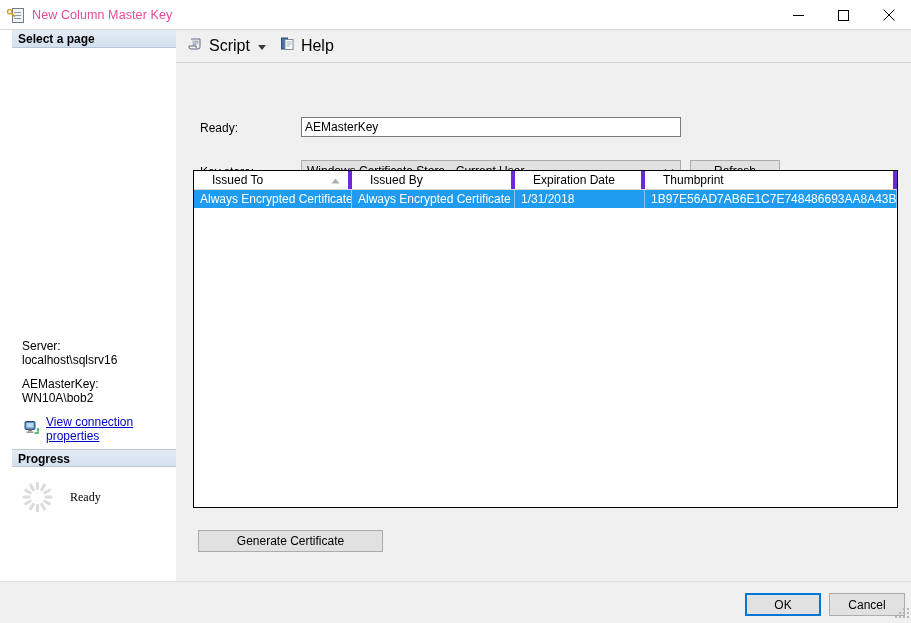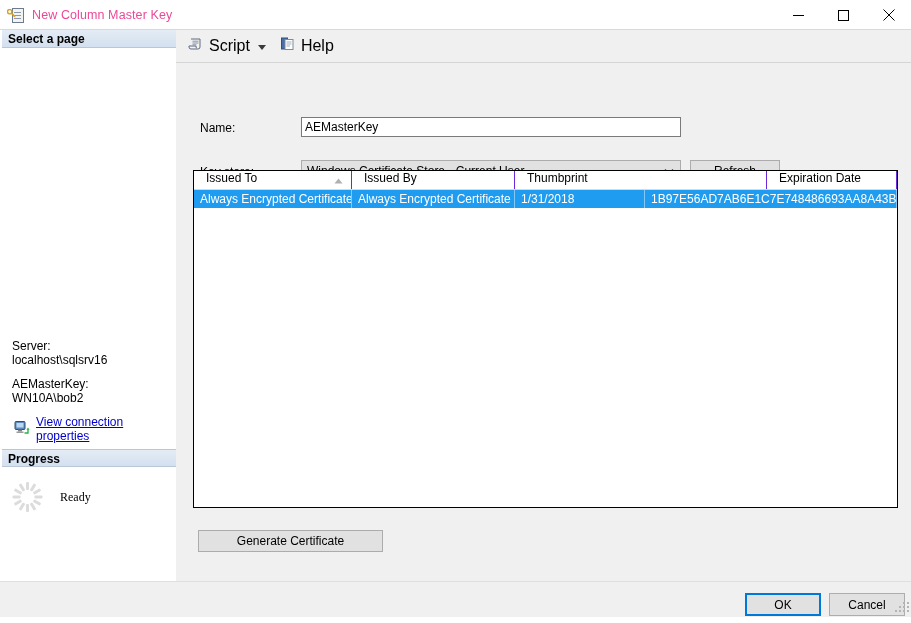--- a/index.html
+++ b/index.html
@@ -70,21 +70,21 @@
   #titlebar-sep {
     position: absolute;
     left: 0; top: 29px;
     width: 911px; height: 1px;
     background: #d9d9d9;
   }
 
   
   #leftpane {
     position: absolute;
-    left: 2px; top: 30px;
+    left: 12px; top: 30px;
     width: 175px; height: 551px;
     background: #ffffff;
     border-right: 1px solid #c8c8c8;
     box-sizing: border-box;
   }
   .section-head {
     background: linear-gradient(to bottom, #e4ecf5 0%, #d3e0ef 100%);
     border-top: 1px solid #b8c6d6;
     border-bottom: 1px solid #b8c6d6;
     height: 18px;
@@ -231,23 +231,24 @@
   #lv-header {
     display: flex;
     height: 19px;
     background: #f5f5f5;
     border-bottom: 1px solid #d8d8d8;
     box-sizing: border-box;
   }
   .lv-th {
     position: relative;
     display: flex;
-    font-size: 12px;
-    padding-left: 12px;
-    border-right: 1px solid #6d28d9;
+    align-items: center;
+    font-size: 12px;
+    padding-left: 18px;
+    border-right: 4px solid #6d28d9;
     box-sizing: border-box;
     background: #ffffff;
     cursor: default;
   }
   .lv-th .sort-arrow {
     position: absolute;
     right: 8px; top: 50%;
     transform: translateY(-50%);
   }
   #lv-rows { background: #fff; }
@@ -278,21 +279,21 @@
     font-size: 12px;
     display: flex; align-items: center; justify-content: center;
     cursor: default;
     box-sizing: border-box;
   }
 
   
   #footer {
     position: absolute;
     left: 0; top: 581px;
-    width: 911px; height: 36px;
+    width: 911px; height: 42px;
     background: #f0f0f0;
     border-top: 1px solid #dfdfdf;
     box-sizing: border-box;
   }
   .dlg-btn {
     position: absolute;
     width: 76px; height: 23px;
     font-size: 12px;
     display: flex; align-items: center; justify-content: center;
     background: #e1e1e1;
@@ -441,21 +442,21 @@
           <rect x="1.5" y="2" width="6" height="11" fill="#4a6fa8" stroke="#32507c" stroke-width="1"></rect>
           <rect x="5" y="3.5" width="8" height="10" fill="#ffffff" stroke="#7d8a9e" stroke-width="1"></rect>
           <path d="M6.5 6 h5 M6.5 8 h5 M6.5 10 h3.5" stroke="#9aa6b8" stroke-width="0.9"></path>
         </svg>
       </span>
       <span>Help</span>
     </div>
   </div>
   <div id="toolbar-sep"></div>
 
-  <div id="name-label">Name:</div>
+  <div id="name-label">Ready:</div>
   <input id="name-input" type="text" value="AEMasterKey" style="">
 
   <div id="keystore-label">Key store:</div>
   <div id="keystore-select">
     <span id="keystore-value">Windows Certificate Store - Current User</span>
     <span id="keystore-arrow">
       <svg width="10" height="7" viewBox="0 0 10 7">
           <path d="M1 1.5 L5 5.5 L9 1.5" stroke="#3a3a3a" stroke-width="1.3" fill="none"></path>
         </svg>
     </span>
@@ -467,25 +468,25 @@
     <div id="lv-header">
         <div class="lv-th" style="width: 158px;">
           <span>Issued To</span>
           <span class="sort-arrow"><svg width="9" height="6" viewBox="0 0 9 6">
               <path d="M4.5 0.5 L8.5 5.5 L0.5 5.5 Z" fill="#b0b0b0"></path>
             </svg></span>
         </div>
         <div class="lv-th" style="width: 163px;">
           <span>Issued By</span>
         </div>
+        <div class="lv-th" style="width: 130px;">
+          <span>Expiration Date</span>
+        </div>
         <div class="lv-th" style="width: 252px;">
           <span>Thumbprint</span>
-        </div>
-        <div class="lv-th" style="width: 130px;">
-          <span>Expiration Date</span>
         </div>
       </div>
     <div id="lv-rows">
         <div class="lv-row selected">
           <div class="lv-td" style="width: 158px;">Always Encrypted Certificate</div>
           <div class="lv-td" style="width: 163px;">Always Encrypted Certificate</div>
           <div class="lv-td" style="width: 130px;">1/31/2018</div>
           <div class="lv-td" style="width: 252px;">1B97E56AD7AB6E1C7E748486693AA8A43B9...</div>
         </div>
       </div>

